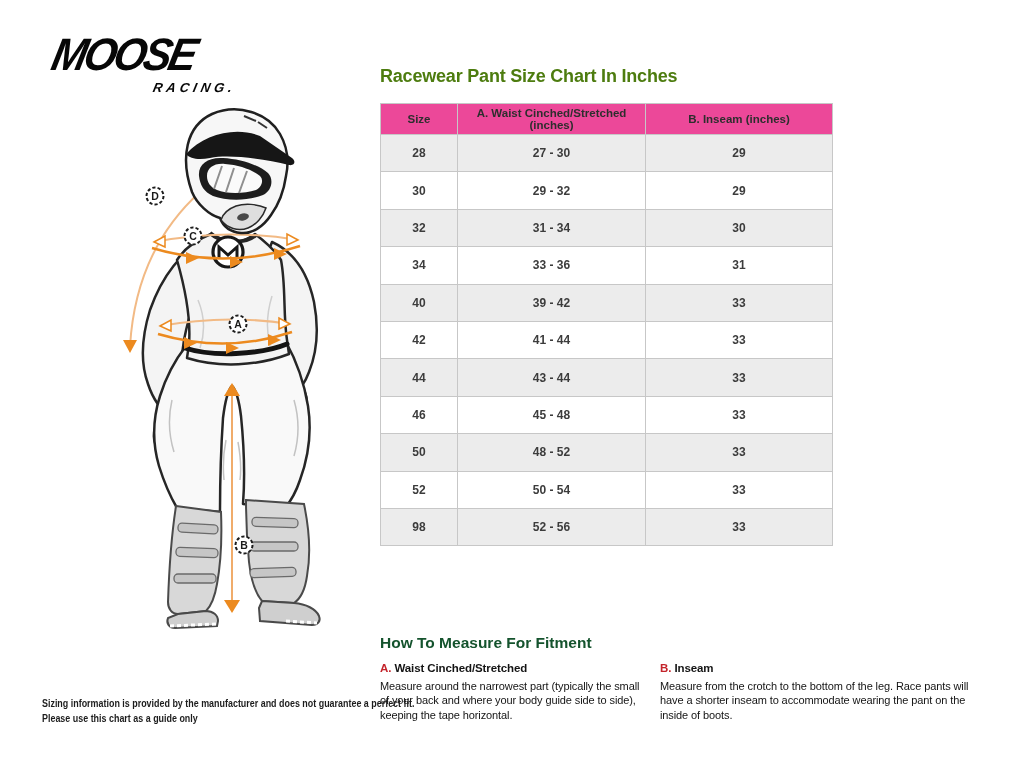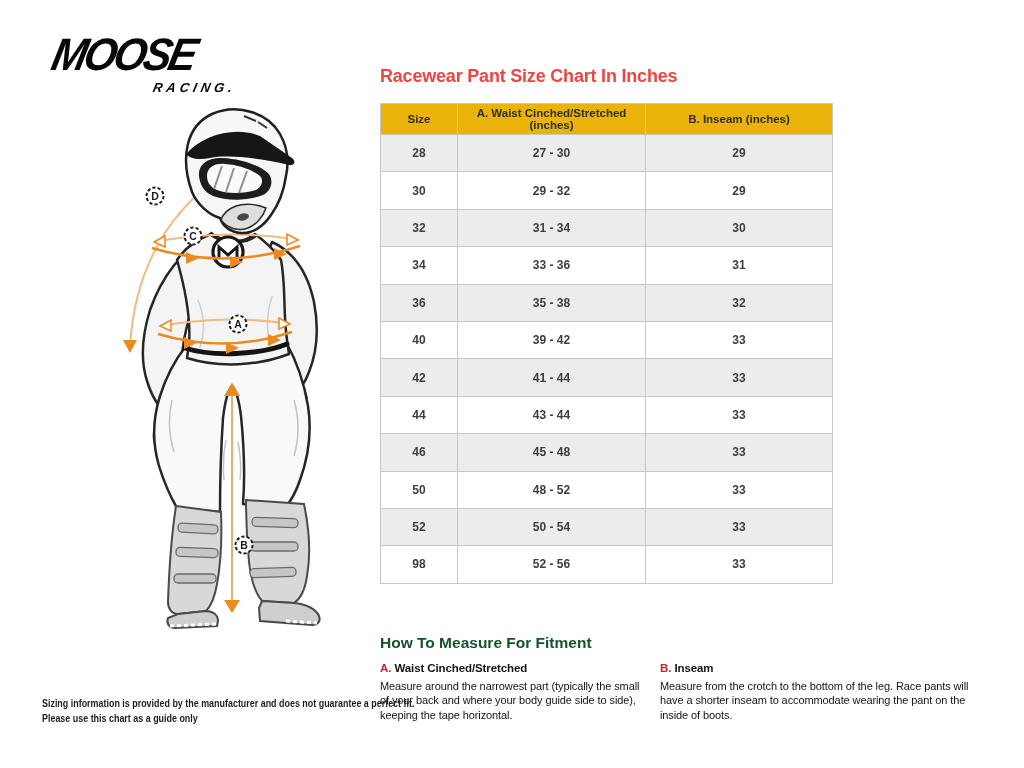--- a/index.html
+++ b/index.html
@@ -12,26 +12,26 @@
   .logo-moose {
     font-size:42px; font-weight:bold; font-style:italic; letter-spacing:-3px;
     line-height:1; transform:skewX(-12deg) scaleY(1.08); transform-origin:left bottom;
   }
   .logo-racing {
     font-size:13px; font-weight:bold; font-style:italic; letter-spacing:4px;
     text-align:right; transform:skewX(-12deg); margin-top:2px; padding-right:2px;
   }
   
   .title { position:absolute; left:380px; top:66px; font-size:18px; font-weight:bold;
-           color:#ef4444; letter-spacing:-0.2px; }
+           color:#4d7c0f; letter-spacing:-0.2px; }
   
   table.size-table { position:absolute; left:380px; top:103px; width:452px;
                      border-collapse:collapse; table-layout:fixed; }
   .size-table th, .size-table td { border:1px solid #c7c7c7; text-align:center; vertical-align:middle; }
-  .size-table th { height:28px; background:#eab308; font-size:11.5px; font-weight:bold; color:#2e2e2e; }
+  .size-table th { height:28px; background:#ec4899; font-size:11.5px; font-weight:bold; color:#2e2e2e; }
   .size-table td { height:34.4px; font-size:12px; font-weight:bold; color:#3c3c3c; background:#ffffff; }
   .size-table tbody tr:nth-child(odd) td { background:#ececec; }
   
   .howto-heading { position:absolute; left:380px; top:634px; font-size:15.5px;
                    font-weight:bold; color:#14532d; }
   .howto { position:absolute; top:661px; font-size:11px; line-height:1.3;
            color:#141414; letter-spacing:-0.1px; }
   .howto .label { font-weight:bold; font-size:11.5px; display:block; margin-bottom:3px; }
   .howto .marker { color:#c4242b; font-weight:bold; }
   .howto p { margin:0; }
@@ -196,25 +196,20 @@
           <td>32</td>
           <td>31 - 34</td>
           <td>30</td>
         </tr>
         <tr>
           <td>34</td>
           <td>33 - 36</td>
           <td>31</td>
         </tr>
         <tr>
-          <td>36</td>
-          <td>35 - 38</td>
-          <td>32</td>
-        </tr>
-        <tr>
           <td>40</td>
           <td>39 - 42</td>
           <td>33</td>
         </tr>
         <tr>
           <td>42</td>
           <td>41 - 44</td>
           <td>33</td>
         </tr>
         <tr>

